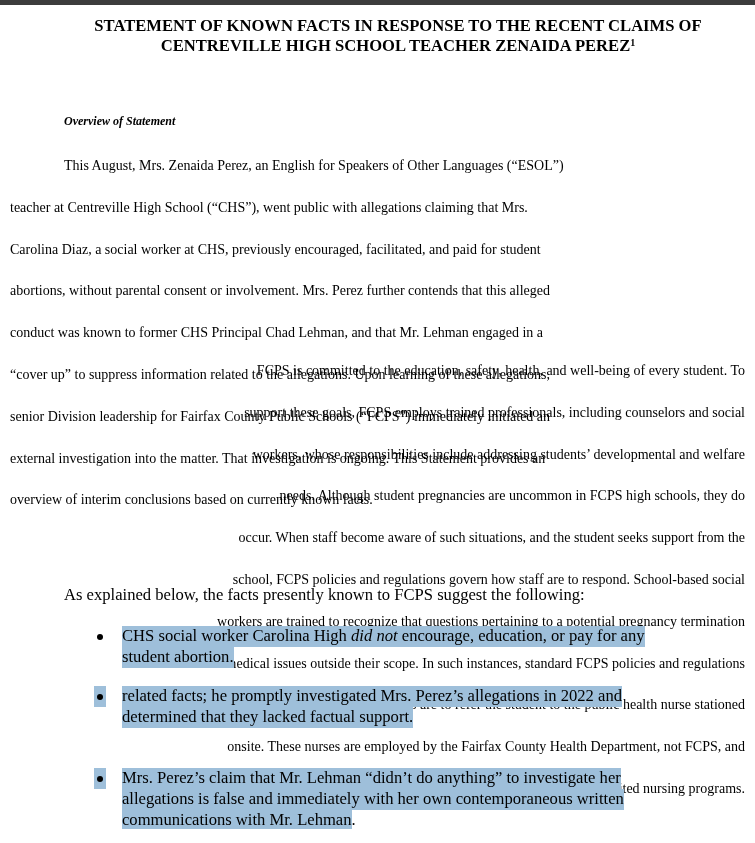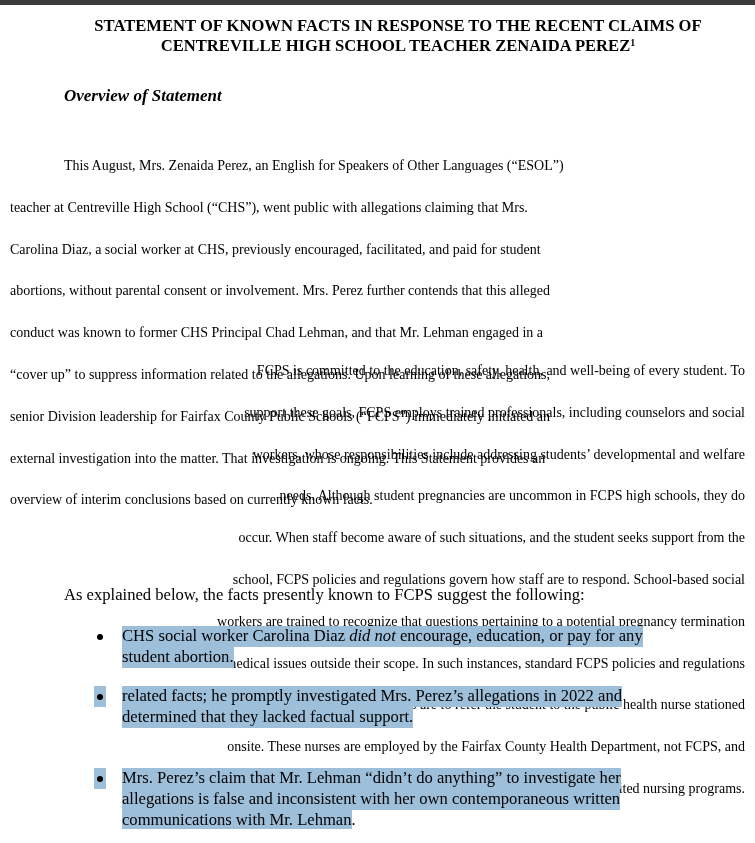--- a/index.html
+++ b/index.html
@@ -41,24 +41,24 @@
     }
     .title sup {
       font-size: 10px;
       vertical-align: top;
       position: relative;
       top: -3px;
     }
     .section-heading {
       position: absolute;
       left: 64px;
-      top: 86px;
+      top: 111px;
       font-weight: bold;
       font-style: italic;
-      font-size: 17px;
+      font-size: 12px;
       line-height: 20px;
     }
     .para {
       position: absolute;
       left: 10px;
       width: 735px;
       font-size: 14px;
       line-height: 20.9px;
       white-space: pre-line;
     }
@@ -163,39 +163,39 @@
     <span class="line">hold credentials from accredited nursing programs.</span>
   </div>
 
   <div class="intro">As explained below, the facts presently known to FCPS suggest the following:</div>
 
   <div class="bullet" id="bullet1">
     <span class="dot-wrap">
         <span class="dot"></span>
       </span>
     <div class="btext">
-      <span class="bl hl-text"><span>CHS social worker Carolina Diaz </span><em>did not</em><span> encourage, education, or pay for any</span></span>
+      <span class="bl hl-text"><span>CHS social worker Carolina High </span><em>did not</em><span> encourage, education, or pay for any</span></span>
       <span class="bl hl-text">student abortion.</span>
     </div>
   </div>
 
   <div class="bullet" id="bullet2">
     <span class="dot-wrap hl">
         <span class="dot"></span>
       </span>
     <div class="btext">
       <span class="bl hl-text">related facts; he promptly investigated Mrs. Perez’s allegations in 2022 and</span>
       <span class="bl hl-text">determined that they lacked factual support.</span>
     </div>
   </div>
 
   <div class="bullet" id="bullet3">
     <span class="dot-wrap hl">
         <span class="dot"></span>
       </span>
     <div class="btext">
       <span class="bl hl-text">Mrs. Perez’s claim that Mr. Lehman “didn’t do anything” to investigate her</span>
-      <span class="bl hl-text">allegations is false and inconsistent with her own contemporaneous written</span>
+      <span class="bl hl-text">allegations is false and immediately with her own contemporaneous written</span>
       <span class="bl"><span class="hl-text">communications with Mr. Lehman</span><span>.</span></span>
     </div>
   </div>
 
 </div>
 
 </body></html>

